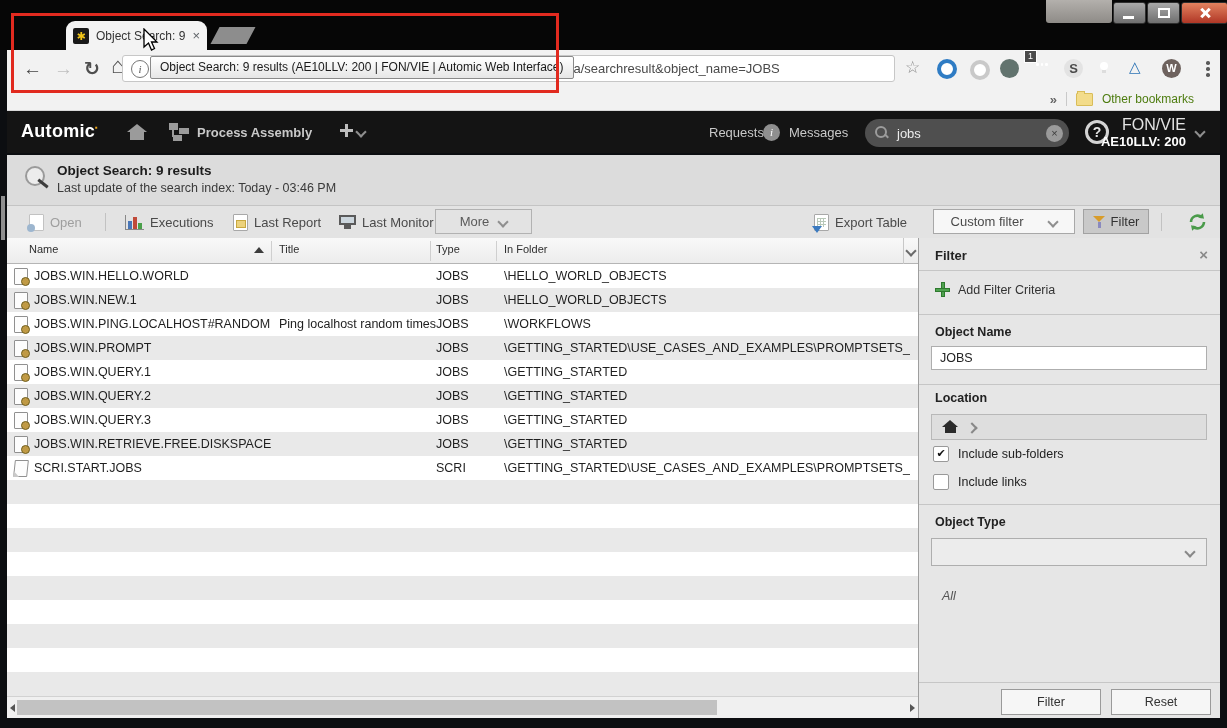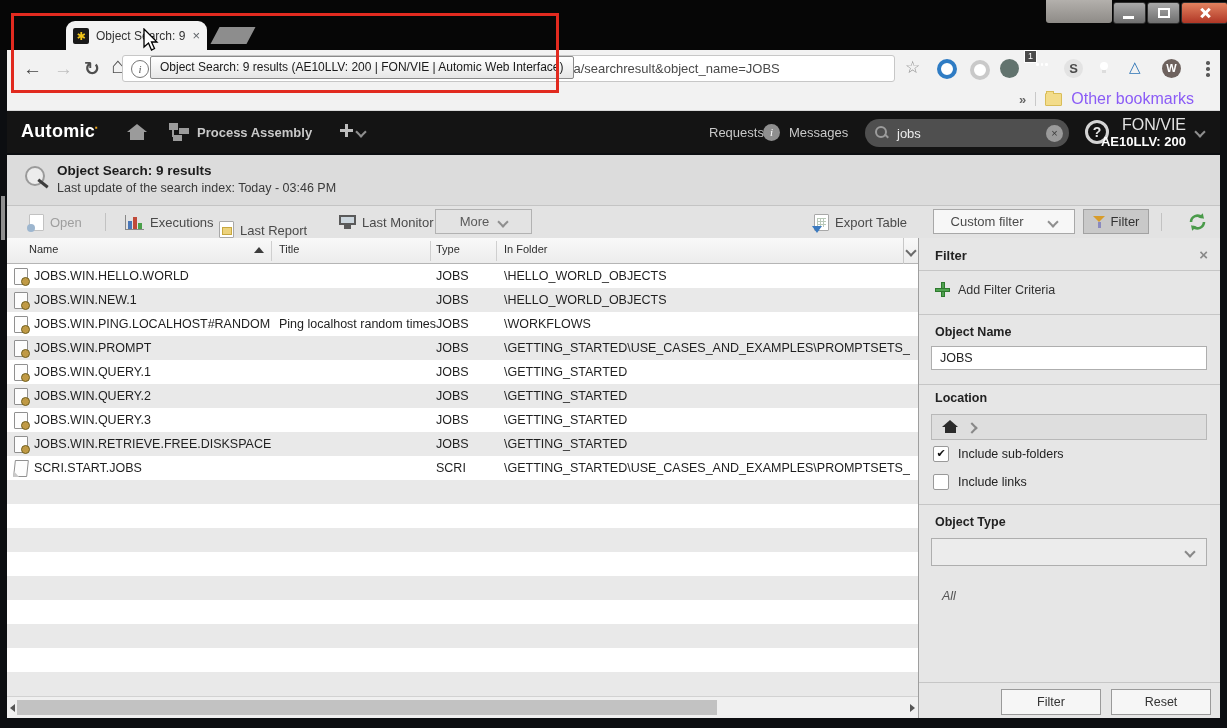--- a/index.html
+++ b/index.html
@@ -49,21 +49,21 @@
   .bulb::after{content:"";position:absolute;left:2px;top:8px;width:4px;height:3px;background:#ddd;}
   .menu-dots{position:absolute;left:1193px;top:9px;display:flex;flex-direction:column;gap:2.5px;padding:2px 6px;}
   .menu-dots i{width:3.5px;height:3.5px;border-radius:50%;background:#5a5a5a;}
 
   .bookmarks{left:7px;top:88px;width:1213px;height:23px;background:#f2f2f2;border-bottom:1px solid #d8d8d8;box-sizing:border-box;}
   .bm-right{position:absolute;right:26px;top:0;height:22px;display:flex;align-items:center;gap:9px;}
   .bm-chevrons{color:#666;font-size:13px;font-weight:bold;}
   .bm-divider{width:1px;height:14px;background:#c9c9c9;}
   .folder-icon{width:15px;height:11px;background:#f3dc8a;border:1px solid #d9bd59;border-radius:1px;position:relative;}
   .folder-icon::before{content:"";position:absolute;left:0;top:-3px;width:6px;height:2px;background:#f3dc8a;border:1px solid #d9bd59;border-bottom:none;}
-  .bm-label{font-size:16px;color:#8b5cf6;}
+  .bm-label{font-size:12px;color:#4d7c0f;}
 
   .tooltip{left:150px;top:56px;height:21px;background:linear-gradient(#fff,#e6e6e6);border:1px solid #8a8a8a;
            border-radius:2px;font-size:12px;color:#1a1a1a;line-height:21px;padding:0 9px;white-space:nowrap;z-index:40;}
   .annotation{left:11px;top:13px;width:542px;height:74px;border:3px solid #e12a1f;z-index:90;}
   .cursor{left:141px;top:28px;z-index:95;}
 
   
   .app-header{left:7px;top:111px;width:1213px;height:42px;background:#141414;}
   .logo{position:absolute;left:14px;top:10px;font-size:18px;font-weight:bold;color:#fff;letter-spacing:.3px;}
   .logo sup{color:#e8a31a;font-size:8px;}
@@ -308,21 +308,21 @@
     </span>
     <span class="tb-sep" style="left:98px;"></span>
     <span class="tb-item" style="left:118px;">
       <span class="ic-exec">
           <i style="height:8px;background:#4a77b8;"></i>
           <i style="height:12px;background:#c04a3a;"></i>
           <i style="height:6px;background:#4aa04a;"></i>
         </span>
       <span>Executions</span>
     </span>
-    <span class="tb-item" style="left:212px;align-items:flex-end;">
+    <span class="tb-item" style="left:226px;">
       <span class="ic-doc">
           <i class="ic-rep-chart"></i>
         </span>
       <span>Last Report</span>
     </span>
     <span class="tb-item" style="left:332px;">
       <span class="ic-monitor"></span>
       <span>Last Monitor</span>
     </span>
     <div class="more-btn">

